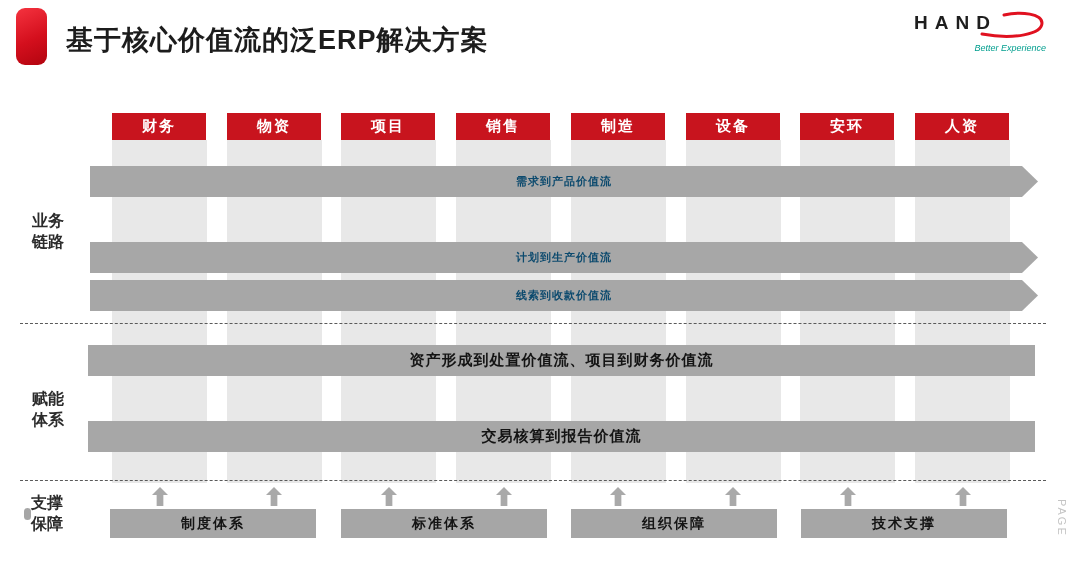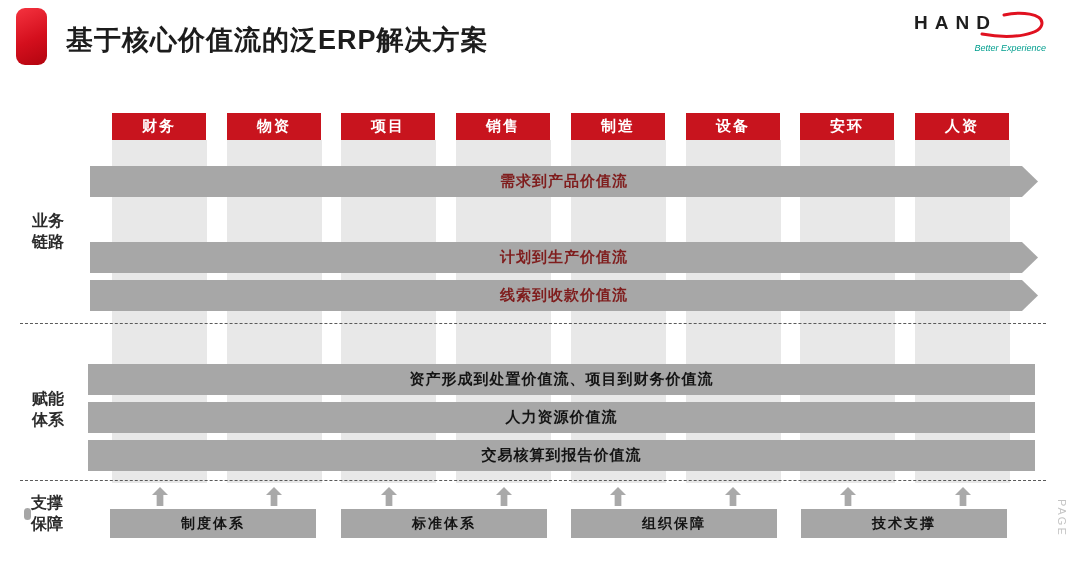--- a/index.html
+++ b/index.html
@@ -33,28 +33,28 @@
     position:absolute; top:113px; width:94px; height:27px; background:#c8141e;
     color:#ffffff; font-weight:bold; font-size:15px;
     display:flex; align-items:center; justify-content:center; letter-spacing:2px;
   }
   .col-bg {
     position:absolute; top:140px; width:95px; height:343px; background:#e8e8e8;
   }
   
   .stream-arrow {
     position:absolute; left:90px; width:948px; height:31px; background:#a7a7a7;
-    color:#7f1d1d; font-weight:bold; font-size:15px; letter-spacing:1px;
+    color:#0c4a6e; font-weight:bold; font-size:11px; letter-spacing:1px;
     display:flex; align-items:center; justify-content:center;
     clip-path:polygon(0 0, calc(100% - 16px) 0, 100% 50%, calc(100% - 16px) 100%, 0 100%);
   }
   .stream-bar {
     position:absolute; left:88px; width:947px; height:31px; background:#a7a7a7;
     color:#141414; font-weight:bold; font-size:15px; letter-spacing:1px;
-    display:flex; align-items:center; justify-content:center;margin-top:19px;
+    display:flex; align-items:center; justify-content:center;
   }
   
   .dash {
     position:absolute; left:20px; width:1026px; height:0; border-top:1px dashed #5a5a5a;
   }
   
   .side {
     position:absolute; left:24px; width:48px;
     display:flex; flex-direction:row; align-items:center;
   }
@@ -135,21 +135,20 @@
   <div class="side" style="top:343px;height:134px">
     <div class="side-bar"></div>
     <div class="side-label">
       <span>赋能</span>
       <span>体系</span>
     </div>
     <div class="side-bar"></div>
   </div>
 
   <div class="stream-bar" style="top:345px">资产形成到处置价值流、项目到财务价值流</div>
-  <div class="stream-bar" style="top:383px">人力资源价值流</div>
   <div class="stream-bar" style="top:421px">交易核算到报告价值流</div>
 
   <div class="dash" style="top:480px"></div>
 
   <div class="side" style="top:485px;height:58px">
     <div class="side-bar-fixed"></div>
     <div class="side-label">
       <span>支撑</span>
       <span>保障</span>
     </div>

